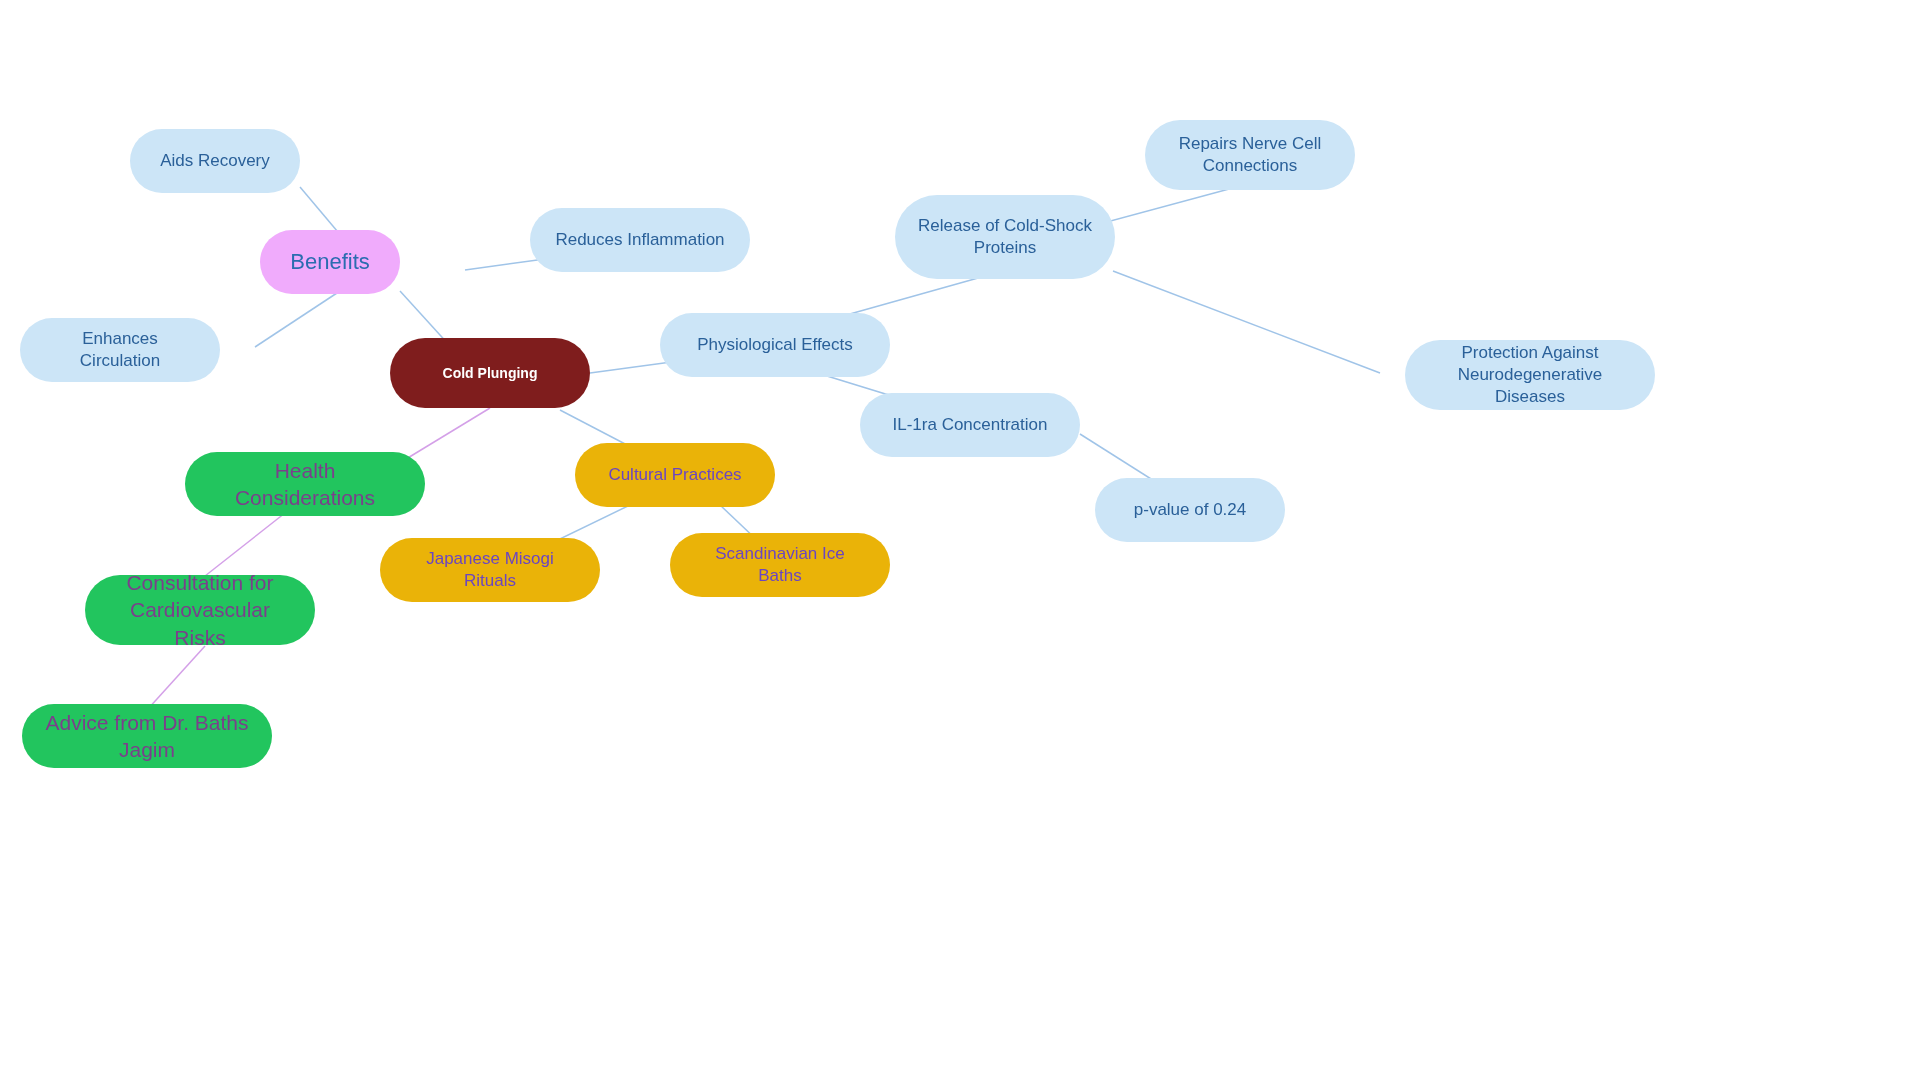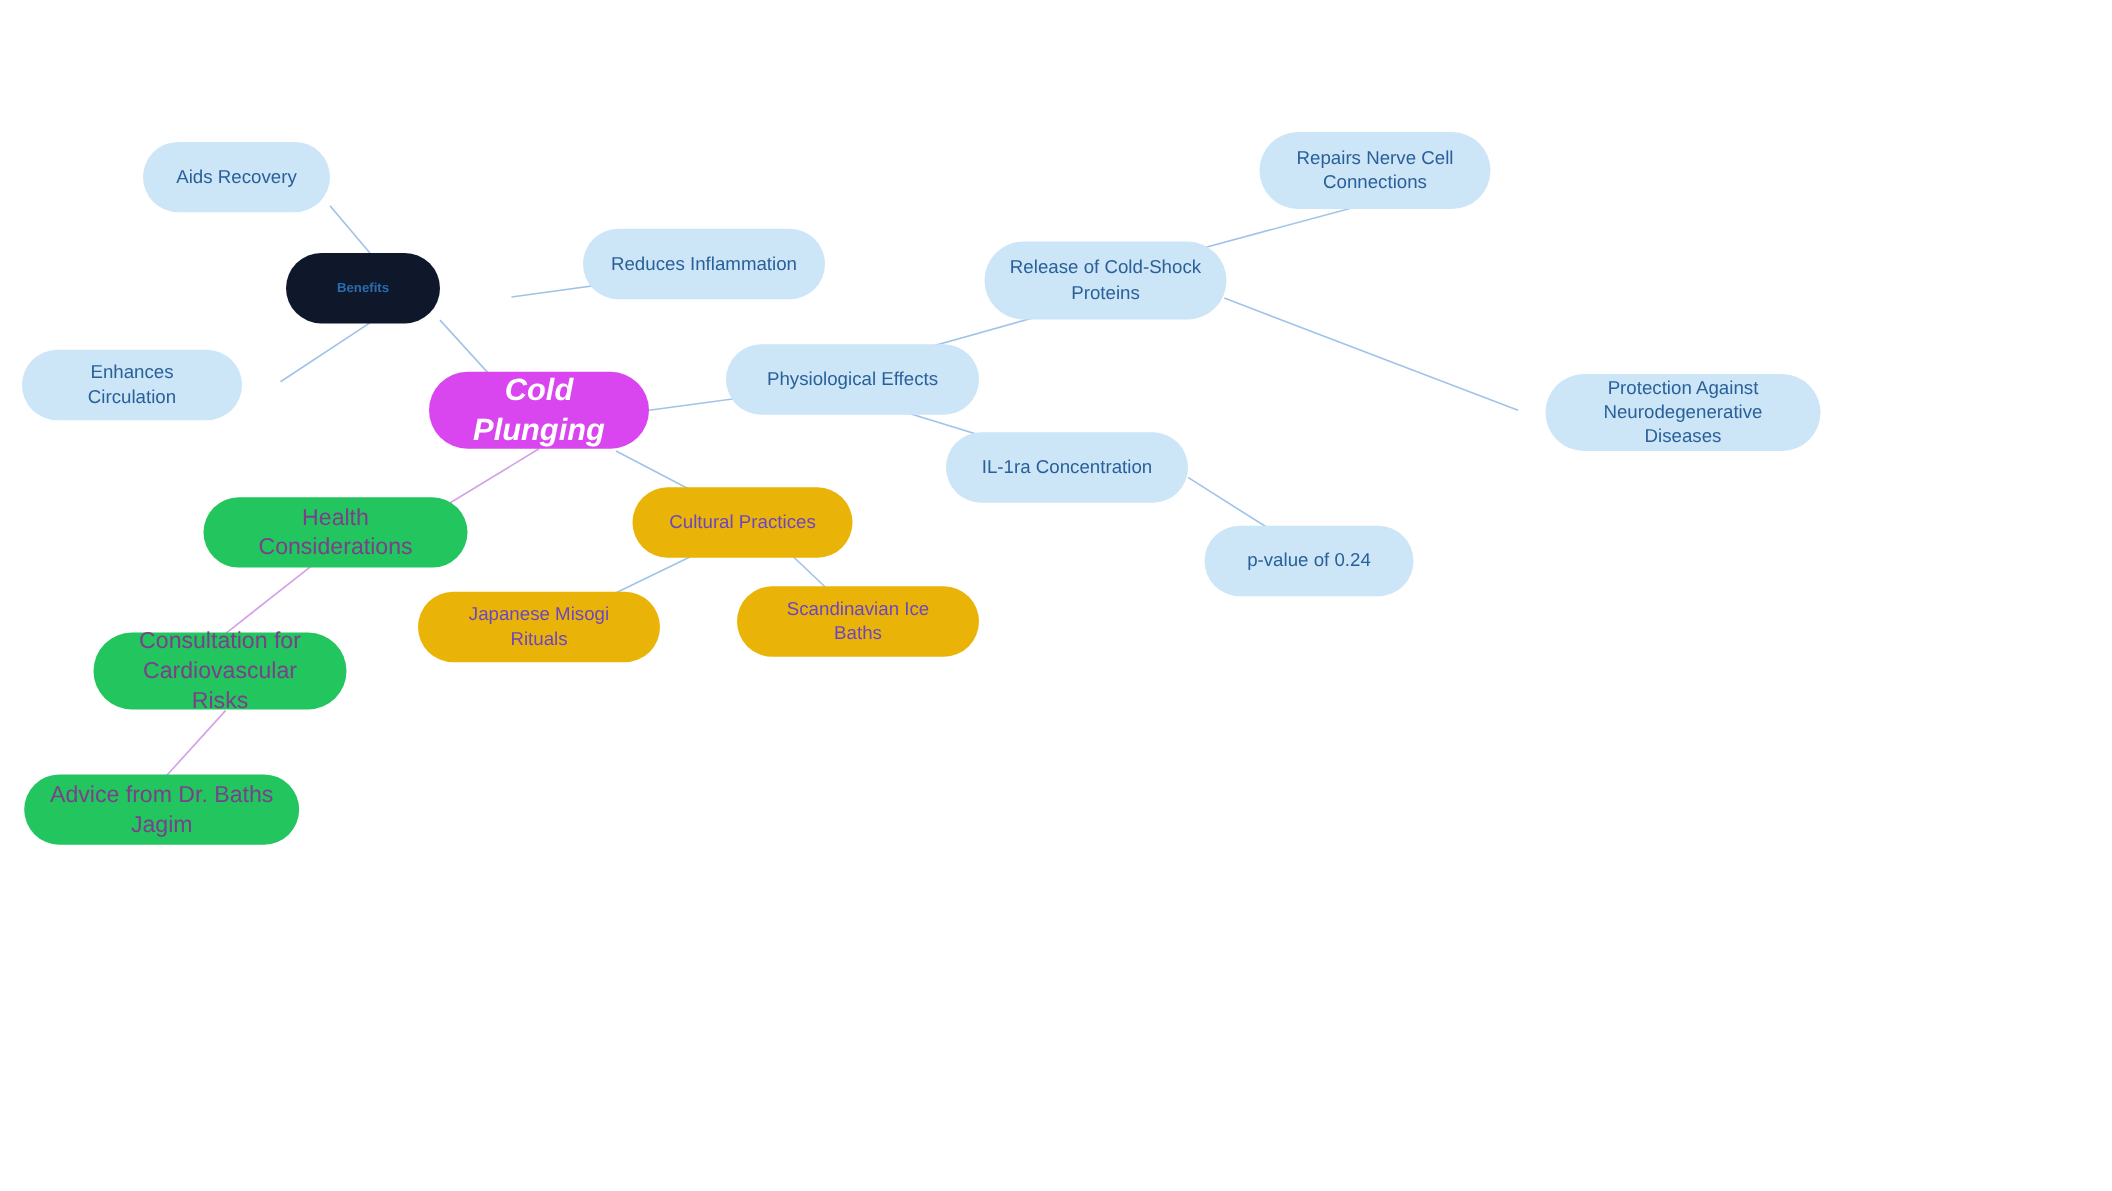--- a/index.html
+++ b/index.html
@@ -27,35 +27,34 @@
       display: flex;
       align-items: center;
       justify-content: center;
       text-align: center;
       z-index: 1;
       padding: 32px 22px;
       line-height: 1.3;
     }
 
     .node-center {
-      background: #d946ef;
+      background: #7f1d1d;
       color: #ffffff;
-      font-size: 28px;
+      font-size: 14px;
       font-weight: 600;
       border-radius: 50px;
       width: 200px;
       height: 70px;
-      font-style: italic;
     }
 
     .node-blue {
-      background: #0f172a;
+      background: #f0abfc;
       color: #2b6cb0;
-      font-size: 12px;
-      font-weight: 700;
+      font-size: 22px;
+      font-weight: 400;
       border-radius: 50px;
     }
 
     .node-blue-medium {
       background: #cce5f7;
       color: #2a6099;
       font-size: 17px;
       font-weight: 500;
       border-radius: 50px;
     }
@@ -119,21 +118,21 @@
 <div class="node node-blue" style="left:330px; top:262px; width:140px; height:58px; transform:translate(-50%,-50%)">Benefits</div>
 
 <div class="node node-blue-medium" style="left:215px; top:161px; width:170px; height:52px; transform:translate(-50%,-50%)">Aids Recovery</div>
 
 <div class="node node-blue-medium" style="left:120px; top:350px; width:200px; height:52px; transform:translate(-50%,-50%)">Enhances Circulation</div>
 
 <div class="node node-blue-medium" style="left:640px; top:240px; width:220px; height:52px; transform:translate(-50%,-50%)">Reduces Inflammation</div>
 
 <div class="node node-blue-medium" style="left:775px; top:345px; width:230px; height:58px; transform:translate(-50%,-50%)">Physiological Effects</div>
 
-<div class="node node-blue-medium" style="left:1005px; top:255px; width:220px; height:71px; transform:translate(-50%,-50%)">Release of Cold-Shock Proteins</div>
+<div class="node node-blue-medium" style="left:1005px; top:237px; width:220px; height:84px; transform:translate(-50%,-50%)">Release of Cold-Shock Proteins</div>
 
 <div class="node node-blue-medium" style="left:1250px; top:155px; width:210px; height:70px; transform:translate(-50%,-50%)">Repairs Nerve Cell Connections</div>
 
 <div class="node node-blue-medium" style="left:1530px; top:375px; width:250px; height:70px; transform:translate(-50%,-50%)">Protection Against Neurodegenerative Diseases</div>
 
 <div class="node node-blue-medium" style="left:970px; top:425px; width:220px; height:52px; transform:translate(-50%,-50%)">IL-1ra Concentration</div>
 
 <div class="node node-blue-medium" style="left:1190px; top:510px; width:190px; height:52px; transform:translate(-50%,-50%)">p-value of 0.24</div>
 
 <div class="node node-purple-light" style="left:675px; top:475px; width:200px; height:58px; transform:translate(-50%,-50%)">Cultural Practices</div>

